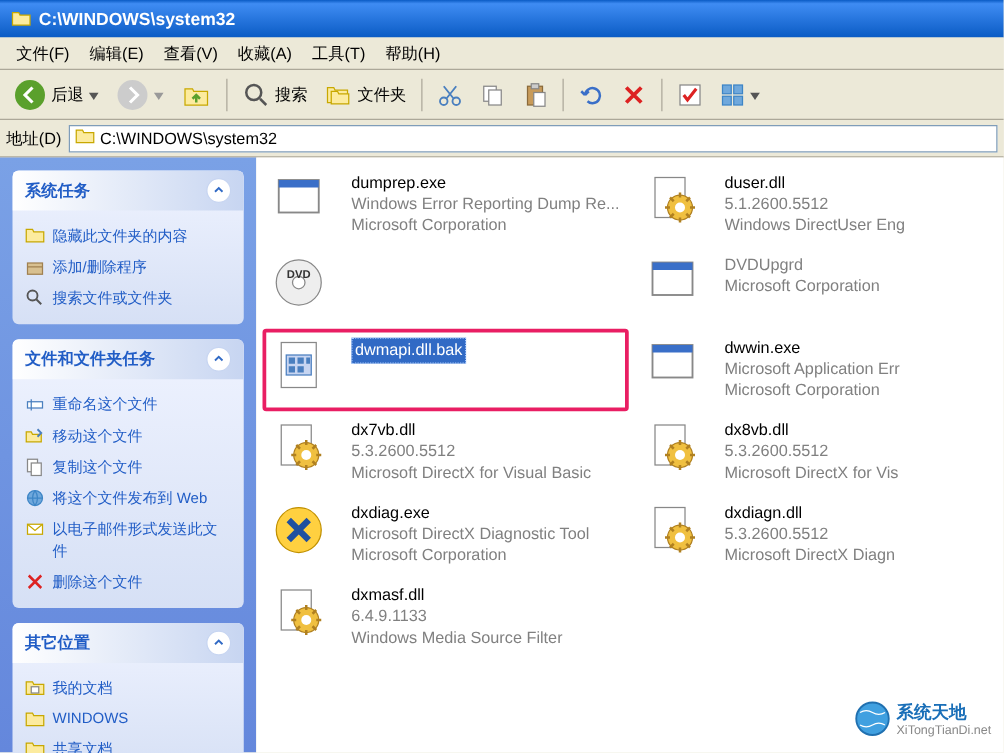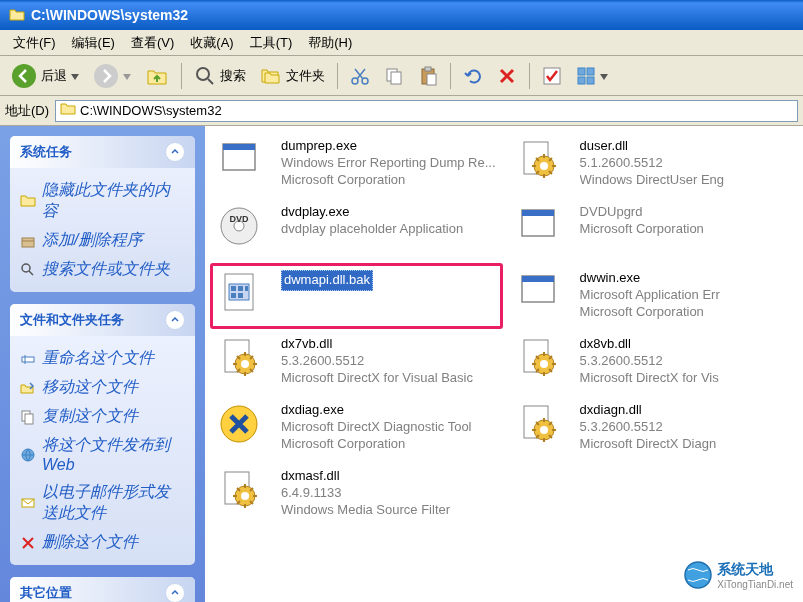--- a/index.html
+++ b/index.html
@@ -21,21 +21,21 @@
 .address-label { font-size: 13px; }
 .address-input-wrap { flex: 1; display: flex; align-items: center; background: #fff; border: 1px solid #7f9db9; height: 22px; padding: 0 4px; gap: 4px; }
 .address-text { font-size: 13px; }
 
 .content { display: flex; height: calc(602px - 30px - 26px - 40px - 30px); }
 
 .sidebar { width: 205px; background: linear-gradient(to bottom, #7aa1e6, #6487dc); padding: 10px; overflow-y: auto; }
 .side-panel { background: linear-gradient(to bottom, #eff3ff, #d6e0f5); border-radius: 5px; margin-bottom: 12px; overflow: hidden; }
 .side-panel-header { background: linear-gradient(to right, #fff, #c7d5f1); padding: 6px 10px; display: flex; justify-content: space-between; align-items: center; font-size: 13px; font-weight: bold; color: #215dc6; }
 .side-panel-body { padding: 8px 10px; }
-.side-link { display: flex; align-items: center; gap: 6px; padding: 4px 0; font-size: 16px; color: #215dc6; cursor: pointer; font-style: italic; }
+.side-link { display: flex; align-items: flex-start; gap: 6px; padding: 4px 0; font-size: 12px; color: #215dc6; cursor: pointer; }
 .side-link-icon { width: 16px; height: 16px; flex-shrink: 0; }
 
 .file-area { flex: 1; background: #fff; padding: 12px; overflow: hidden; position: relative; }
 .file-grid { display: grid; grid-template-columns: 1fr 1fr; gap: 14px 20px; }
 .file-item { display: flex; align-items: flex-start; gap: 20px; min-height: 52px; }
 .file-icon { width: 44px; height: 44px; flex-shrink: 0; display: flex; align-items: center; justify-content: center; }
 .file-details { display: flex; flex-direction: column; font-size: 13px; line-height: 1.3; overflow: hidden; }
 .file-name { color: #000; white-space: nowrap; overflow: hidden; text-overflow: ellipsis; }
 .file-line2 { color: #808080; white-space: nowrap; overflow: hidden; text-overflow: ellipsis; }
 .file-line3 { color: #808080; white-space: nowrap; overflow: hidden; text-overflow: ellipsis; }
@@ -293,29 +293,29 @@
         <span class="chevron-circle">
             <svg width="10" height="10">
               <path d="M2 6l3-3 3 3" stroke="#316ac5" stroke-width="1.5" fill="none"></path>
             </svg>
           </span>
       </div>
       <div class="side-panel-body">
         <div class="side-link">
             <span class="side-link-icon"><svg viewBox="0 0 16 16">
                 <path fill="#fceb9f" stroke="#c8a800" d="M1 3h5l1 2h8v8H1z"></path>
+                <rect x="5" y="7" width="6" height="5" fill="#fff" stroke="#888"></rect>
+              </svg></span>
+            <span>我的文档</span>
+          </div>
+        <div class="side-link">
+            <span class="side-link-icon"><svg viewBox="0 0 16 16">
+                <path fill="#fceb9f" stroke="#c8a800" d="M1 3h5l1 2h8v8H1z"></path>
               </svg></span>
             <span>WINDOWS</span>
-          </div>
-        <div class="side-link">
-            <span class="side-link-icon"><svg viewBox="0 0 16 16">
-                <path fill="#fceb9f" stroke="#c8a800" d="M1 3h5l1 2h8v8H1z"></path>
-                <rect x="5" y="7" width="6" height="5" fill="#fff" stroke="#888"></rect>
-              </svg></span>
-            <span>我的文档</span>
           </div>
         <div class="side-link">
             <span class="side-link-icon"><svg viewBox="0 0 16 16">
                 <path fill="#fceb9f" stroke="#c8a800" d="M1 3h5l1 2h8v8H1z"></path>
               </svg></span>
             <span>共享文档</span>
           </div>
 
       </div>
     </div>
@@ -355,24 +355,20 @@
           </div>
       </div>
 
       <div class="file-item">
         <div class="file-icon">
             <svg viewBox="0 0 44 44">
               <circle cx="22" cy="22" r="18" fill="#eee" stroke="#888"></circle>
               <circle cx="22" cy="22" r="5" fill="#fff" stroke="#888"></circle>
               <text x="22" y="18" font-size="9" font-weight="bold" text-anchor="middle" fill="#333">DVD</text>
             </svg>
-          </div>
-        <div class="file-details">
-            <span class="file-name">dvdplay.exe</span>
-            <span class="file-line2">dvdplay placeholder Application</span>
           </div>
       </div>
 
       <div class="file-item">
         <div class="file-icon">
             <svg viewBox="0 0 44 44">
               <rect x="6" y="6" width="32" height="26" fill="#fff" stroke="#888" stroke-width="1.5"></rect>
               <rect x="6" y="6" width="32" height="6" fill="#3a6fc8"></rect>
             </svg>
           </div>

